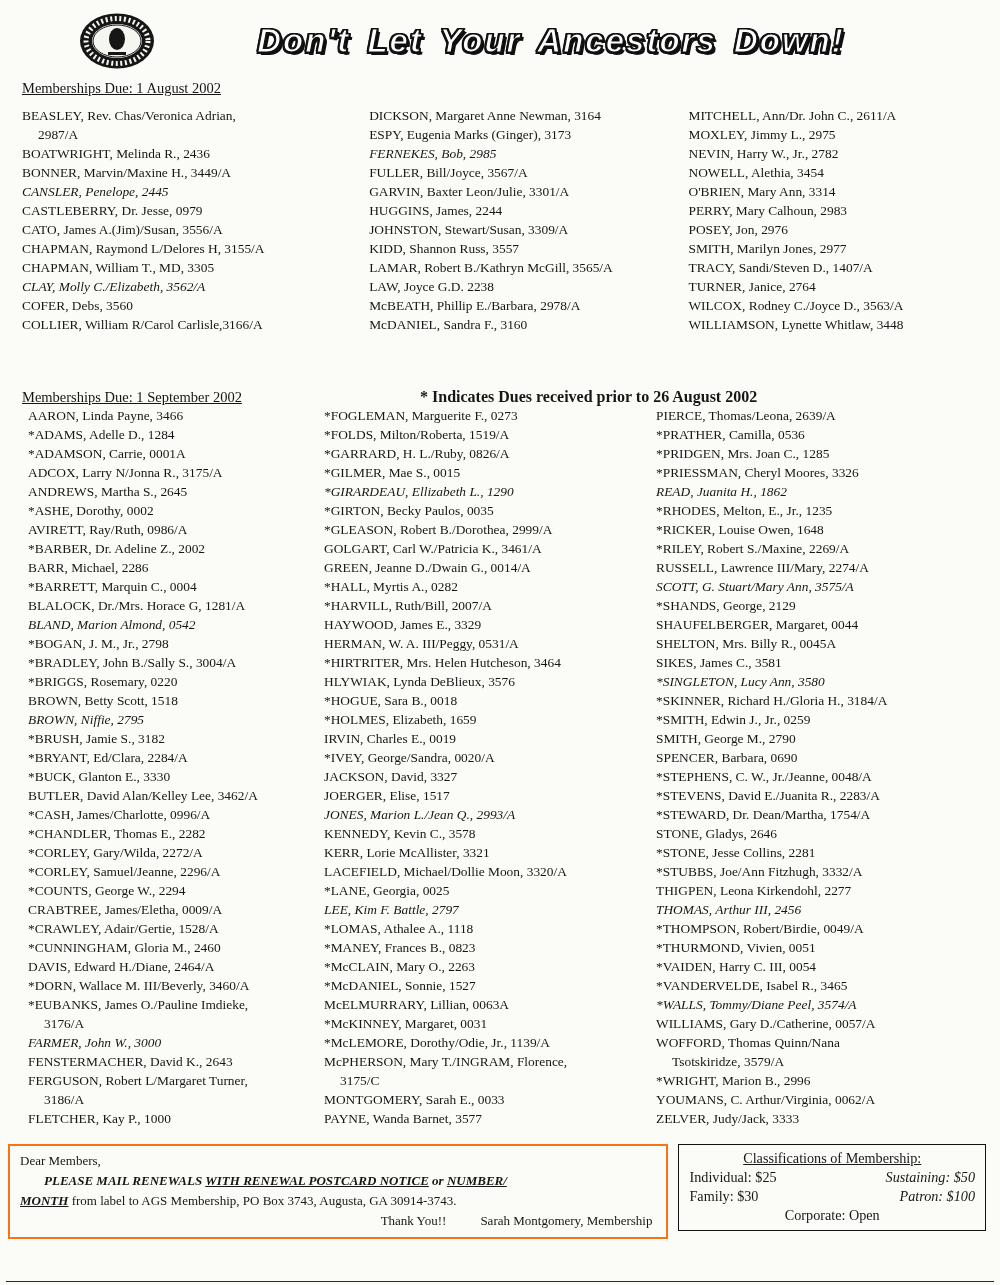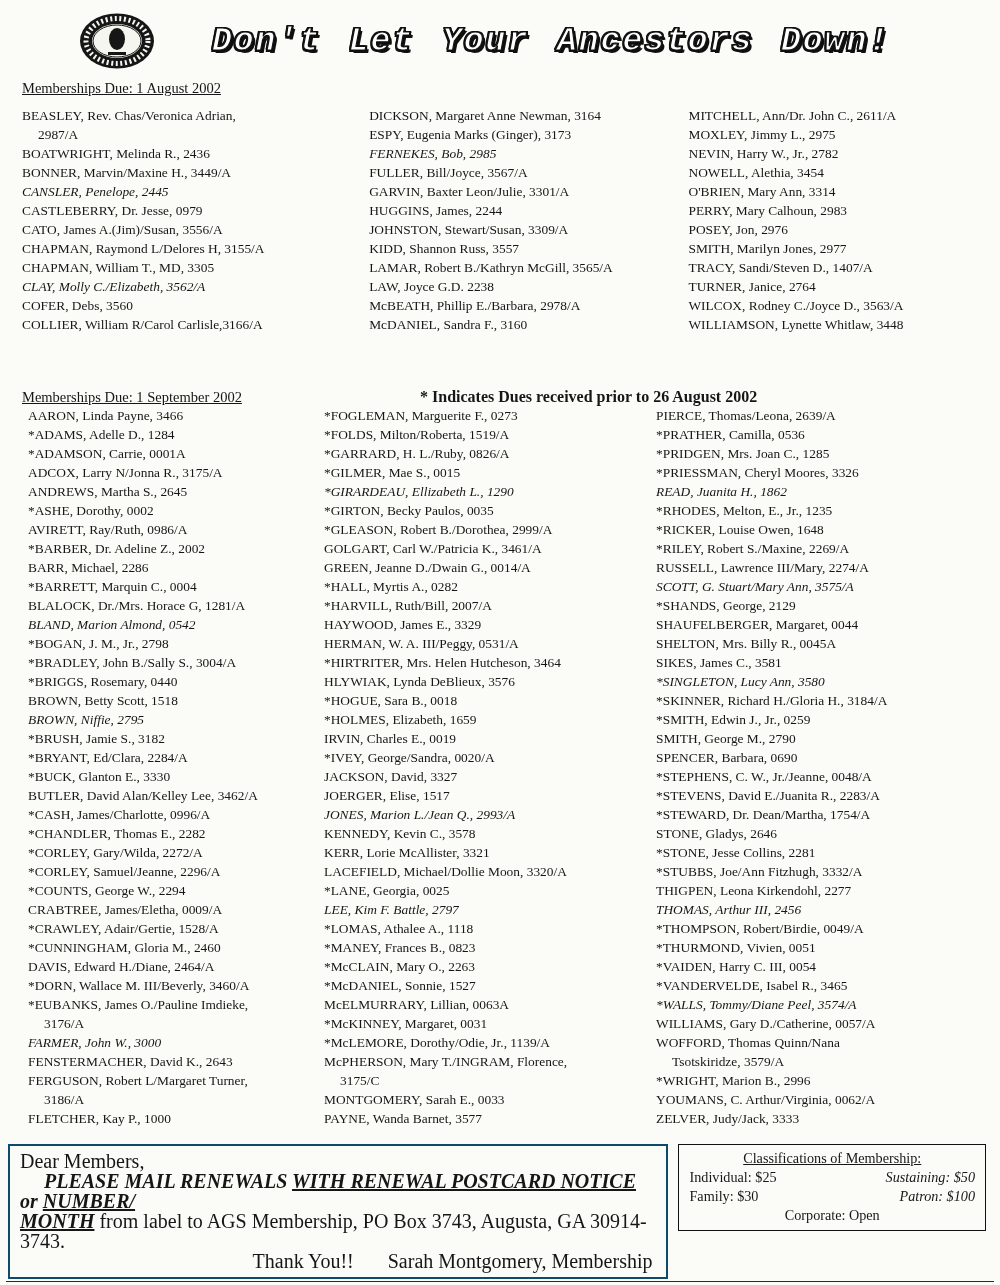--- a/index.html
+++ b/index.html
@@ -13,21 +13,21 @@
     overflow: hidden;
   }
   .page { padding: 10px 14px 0 14px; }
 
   
   .header { display: flex; align-items: center; height: 62px; }
   .logo { margin-left: 64px; line-height: 0; }
   .title-wrap { flex: 1; text-align: center; padding-right: 40px; }
   .title-text {
     display: inline-block;
-    font-family: Liberation Mono, monospace;
+    font-family: Liberation Sans, sans-serif;
     font-size: 33px;
     font-weight: bold;
     font-style: italic;
     letter-spacing: 2px;
     word-spacing: 6px;
     color: #ffffff;
     -webkit-text-stroke: 1.2px #101010;
     text-shadow:
       -1.5px -1.5px 0 #101010, 1.5px -1.5px 0 #101010,
       -1.5px  1.5px 0 #101010, 1.5px  1.5px 0 #101010,
@@ -67,23 +67,23 @@
   .note { flex: 1; font-weight: bold; font-size: 16px; padding-left: 26px; }
   .sep-cols { }
   .sep-col1 { width: 302px; padding-left: 6px; }
   .sep-col2 { width: 332px; }
   .sep-col3 { width: 330px; }
 
   
   .footer { display: flex; gap: 10px; margin-top: 16px; margin-left: -6px; align-items: flex-start; }
   .letter-box {
     width: 666px;
-    border: 2px solid #0c4a6e;
+    border: 2px solid #f97316;
     padding: 5px 10px 6px;
-    font-size: 20px;
+    font-size: 13px;
     line-height: 20px;
   }
   .bi { font-weight: bold; font-style: italic; }
   .u { text-decoration: underline; }
   .notice-line1 { text-indent: 24px; }
   .thanks { text-align: right; padding-right: 4px; }
   .thanks .gap { display: inline-block; width: 34px; }
 
   .class-box {
     width: 310px;
@@ -186,21 +186,21 @@
           <div class="entry">ANDREWS, Martha S., 2645</div>
           <div class="entry">*ASHE, Dorothy, 0002</div>
           <div class="entry">AVIRETT, Ray/Ruth, 0986/A</div>
           <div class="entry">*BARBER, Dr. Adeline Z., 2002</div>
           <div class="entry">BARR, Michael, 2286</div>
           <div class="entry">*BARRETT, Marquin C., 0004</div>
           <div class="entry">BLALOCK, Dr./Mrs. Horace G, 1281/A</div>
           <div class="entry em">BLAND, Marion Almond, 0542</div>
           <div class="entry">*BOGAN, J. M., Jr., 2798</div>
           <div class="entry">*BRADLEY, John B./Sally S., 3004/A</div>
-          <div class="entry">*BRIGGS, Rosemary, 0440</div>
+          <div class="entry">*BRIGGS, Rosemary, 0220</div>
           <div class="entry">BROWN, Betty Scott, 1518</div>
           <div class="entry em">BROWN, Niffie, 2795</div>
           <div class="entry">*BRUSH, Jamie S., 3182</div>
           <div class="entry">*BRYANT, Ed/Clara, 2284/A</div>
           <div class="entry">*BUCK, Glanton E., 3330</div>
           <div class="entry">BUTLER, David Alan/Kelley Lee, 3462/A</div>
           <div class="entry">*CASH, James/Charlotte, 0996/A</div>
           <div class="entry">*CHANDLER, Thomas E., 2282</div>
           <div class="entry">*CORLEY, Gary/Wilda, 2272/A</div>
           <div class="entry">*CORLEY, Samuel/Jeanne, 2296/A</div>

